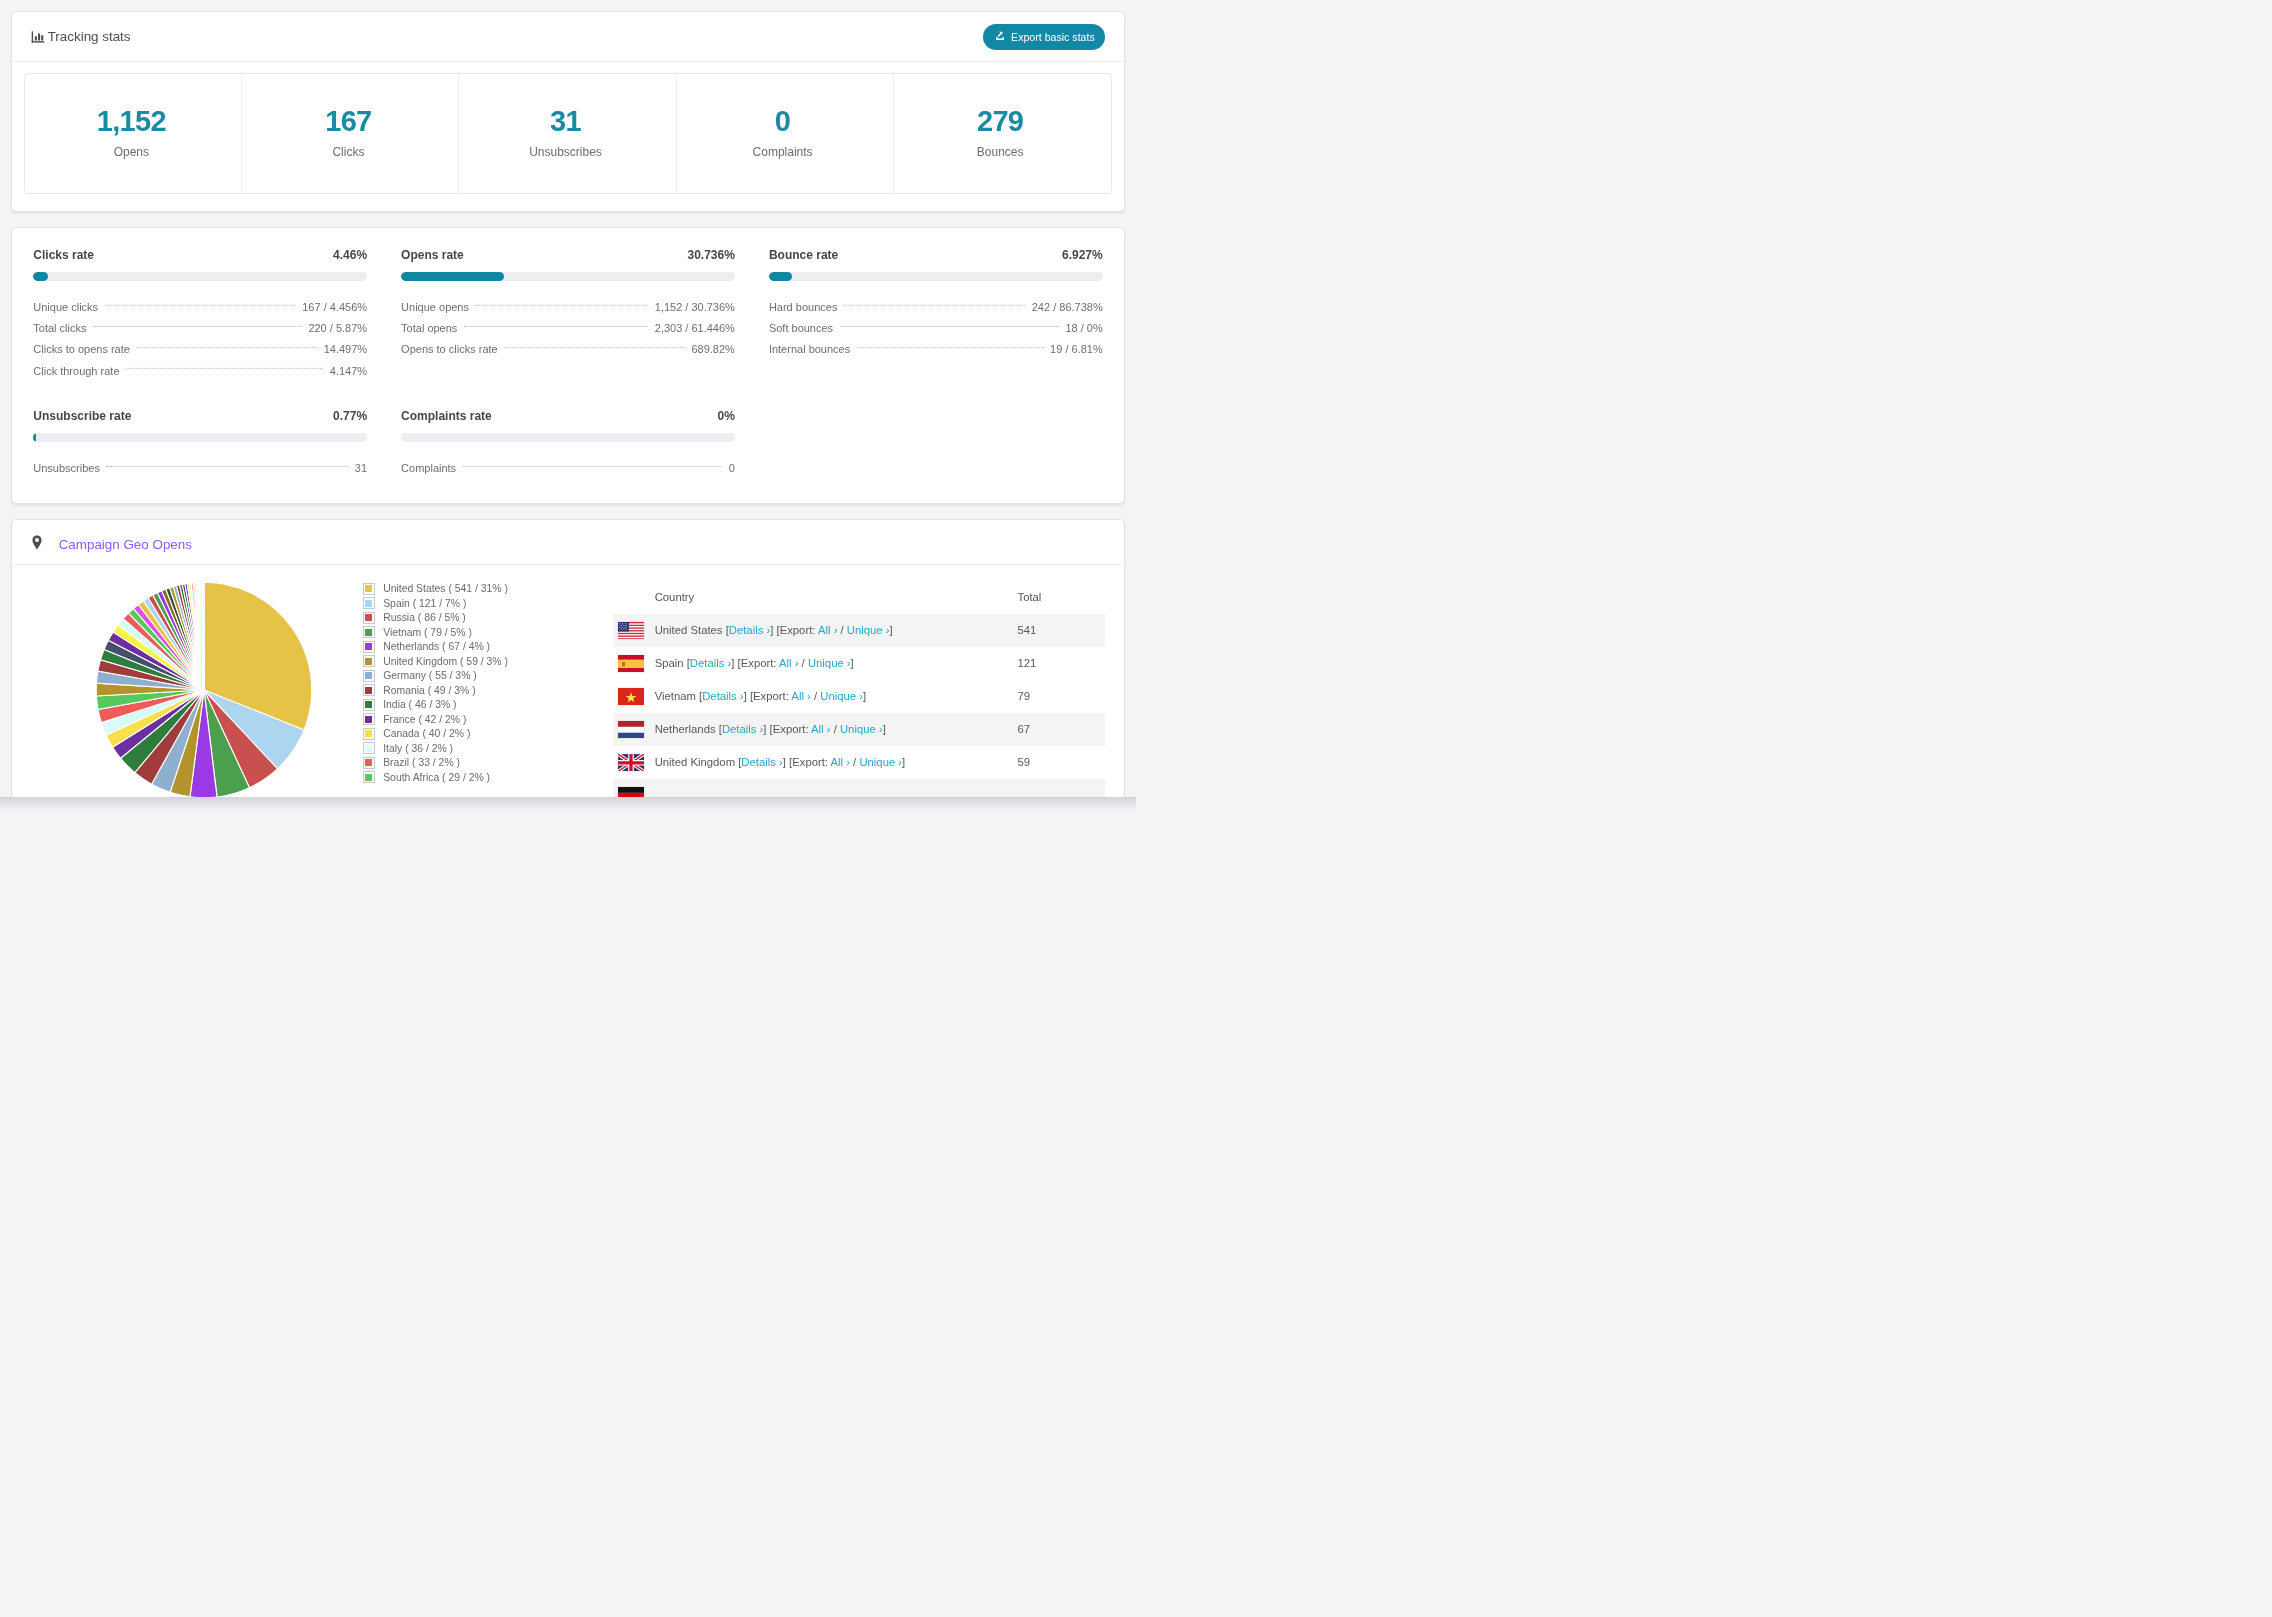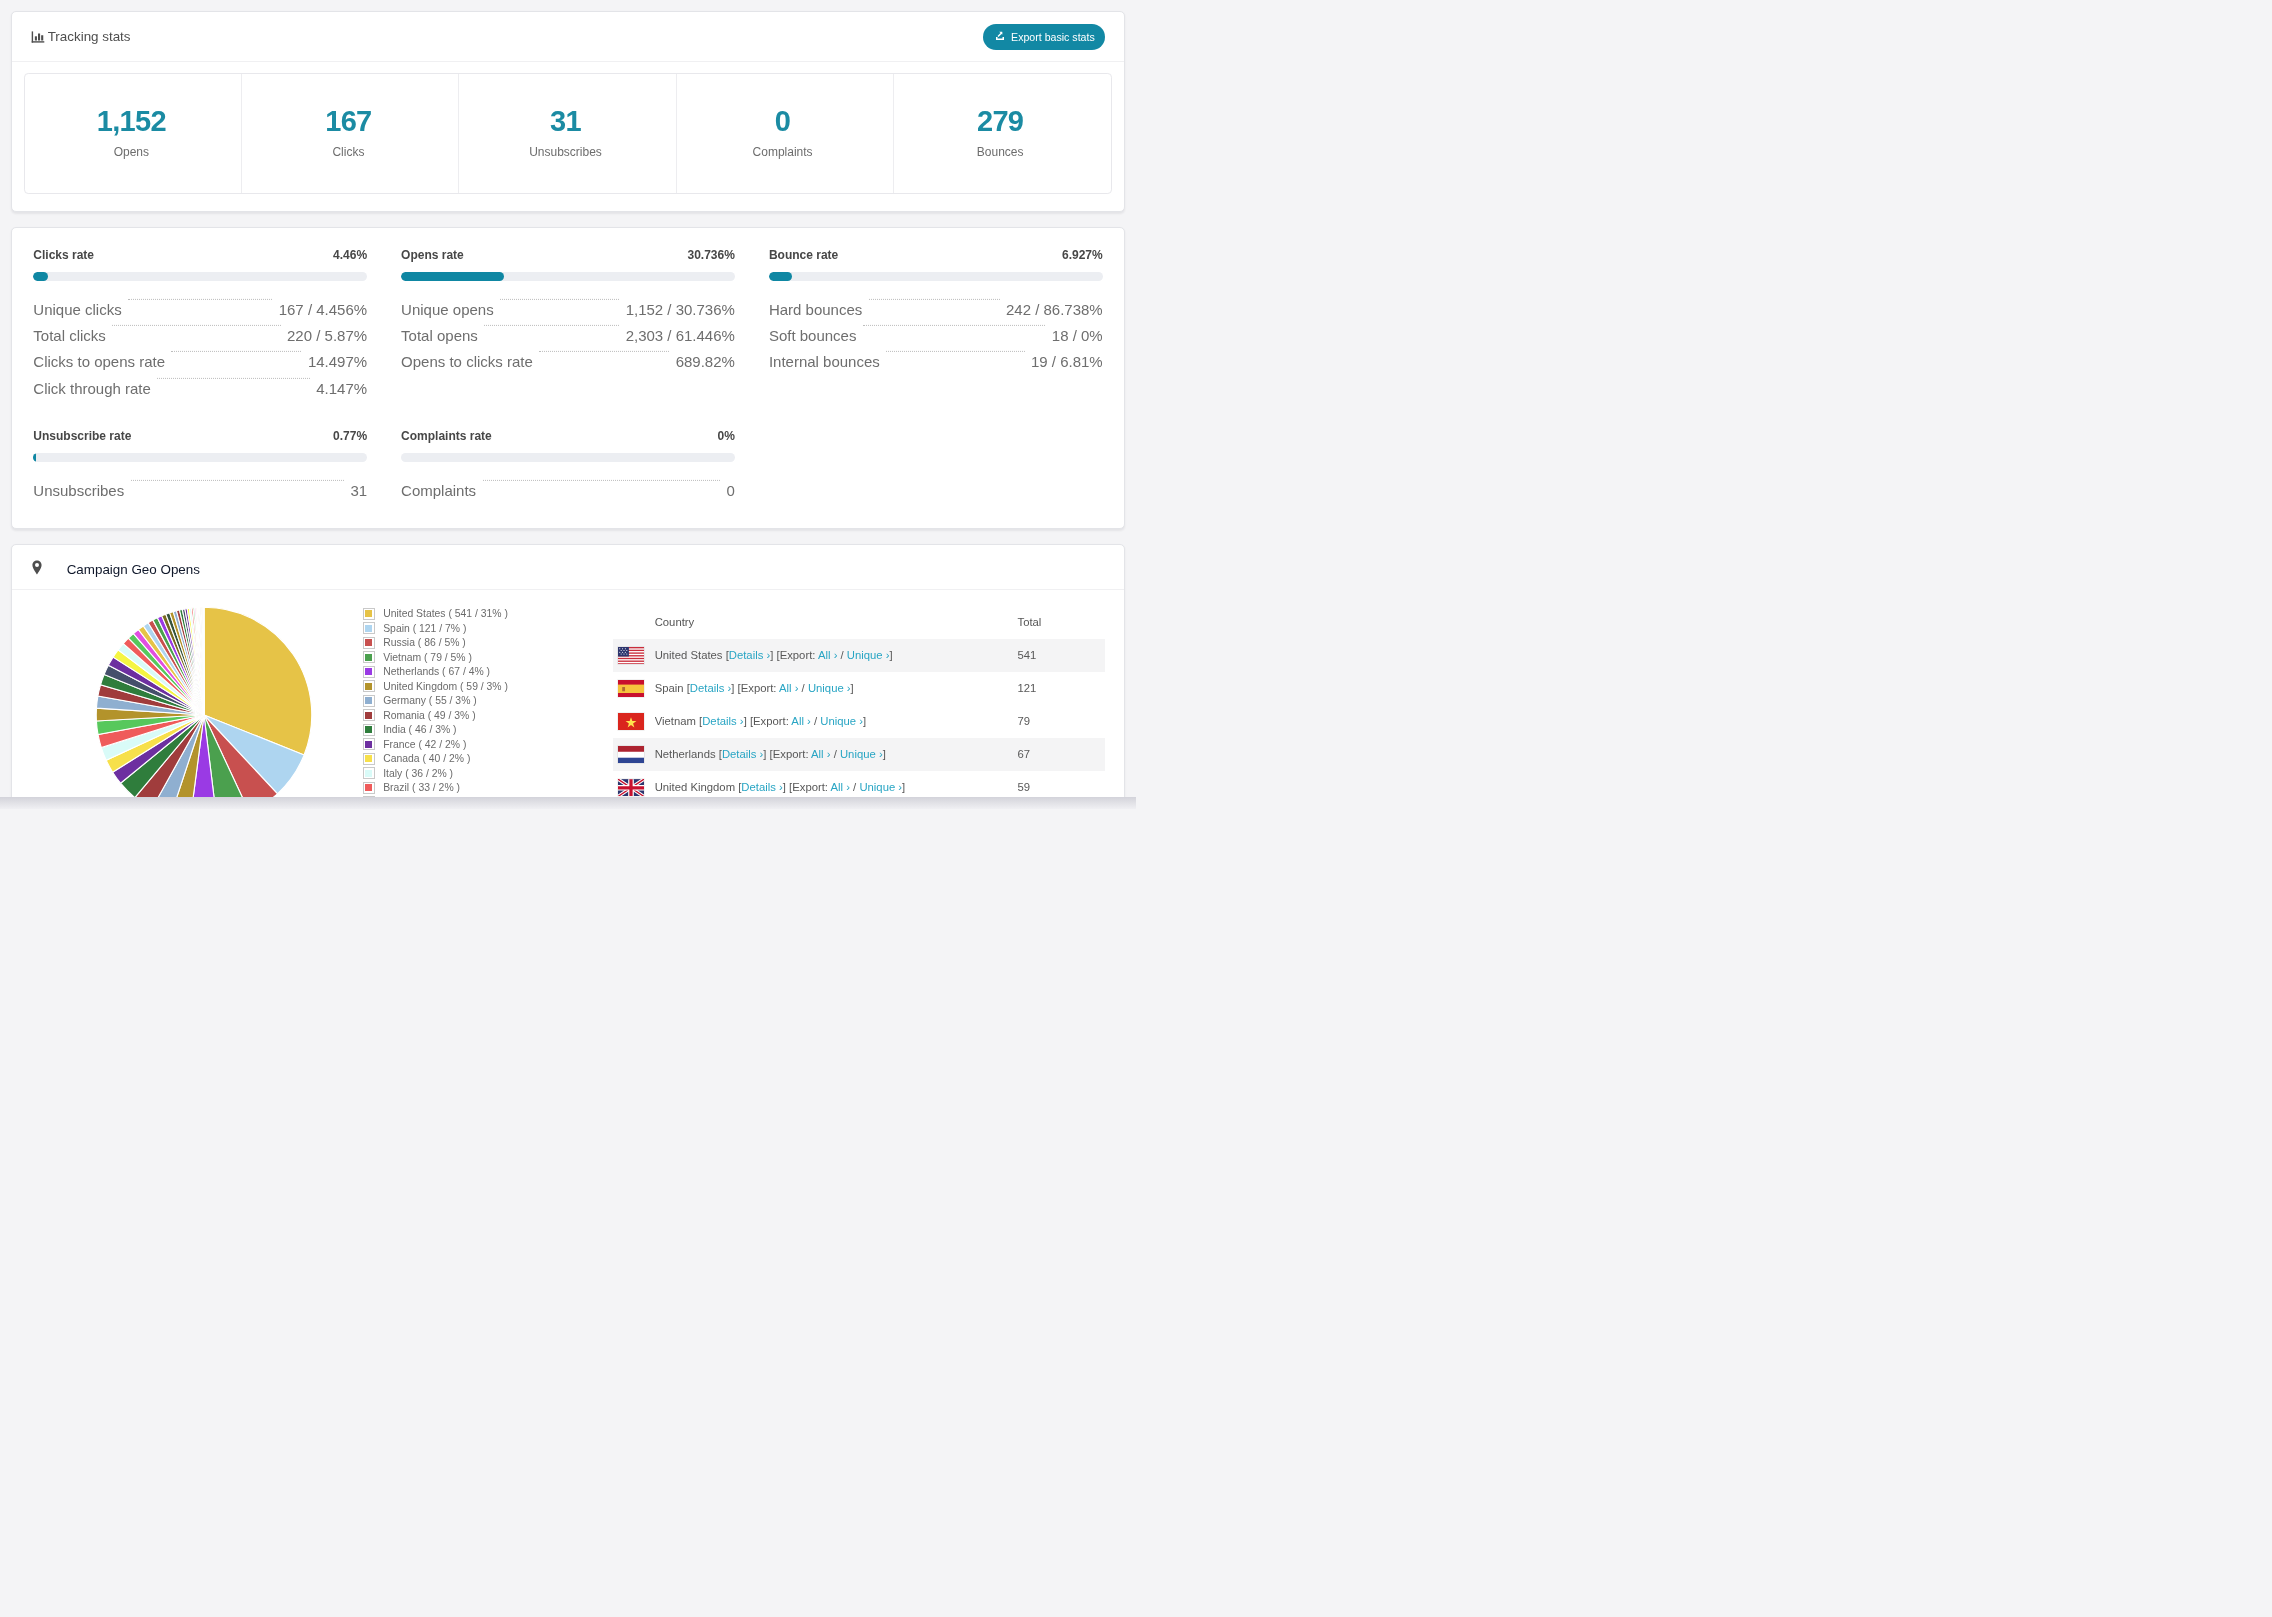--- a/index.html
+++ b/index.html
@@ -47,29 +47,29 @@
     column-gap:34px; row-gap:27px;
   }
   .rate-head { display:flex; justify-content:space-between; align-items:baseline; }
   .rate-title { font-size:12px; font-weight:bold; color:#474747; }
   .rate-value { font-size:12px; font-weight:bold; color:#474747; }
   .bar-track {
     margin-top:10.6px; height:9.2px; border-radius:5px; background:#eceef2; overflow:hidden;
   }
   .bar-fill { height:100%; background:#0f87a3; border-radius:5px; }
   .rate-rows { margin-top:15.5px; }
-  .stat-row { display:flex; align-items:flex-start; font-size:15px; color:#6e6e6e; padding:4.2px 0 5px 0; }
+  .stat-row { display:flex; align-items:center; font-size:11px; color:#6e6e6e; padding:4.2px 0 5px 0; }
   .stat-row .dots { flex:1; border-bottom:0.7px dotted #bdbdbd; margin:0 6.4px; transform:translateY(-2.1px); }
   .stat-row .val { white-space:nowrap; }
   
   .geo-card { position:relative; height:303px; overflow:hidden; margin-bottom:0; }
   .geo-header {
-    display:flex; align-items:center; gap:24px;
+    display:flex; align-items:center; gap:16px;
     padding:15px 18.4px 11.3px 18.4px; border-bottom:0.7px solid #f0f0f2;
-    font-size:13.4px; color:#0f172a;
+    font-size:13.4px; color:#8b5cf6;
   }
   .geo-content { display:flex; padding:5.6px 18.4px 0 18.4px;margin-left:36px; }
   .pie-box { width:296px; padding:7px 0 0 25.4px; }
   .legend { list-style:none; width:248px; padding-top:10.6px; }
   .legend li { display:flex; align-items:center; gap:8.5px; font-size:10.4px; color:#6b6b6b; height:14.5px; }
   .swatch {
     width:12px; height:12px; flex:0 0 12px;
     border:0.7px solid #c9c9c9; padding:1.4px; background-clip:content-box !important;
   }
   .geo-table { flex:1; margin-left:2.8px; padding-top:10px; font-size:11.3px; color:#585858; }

